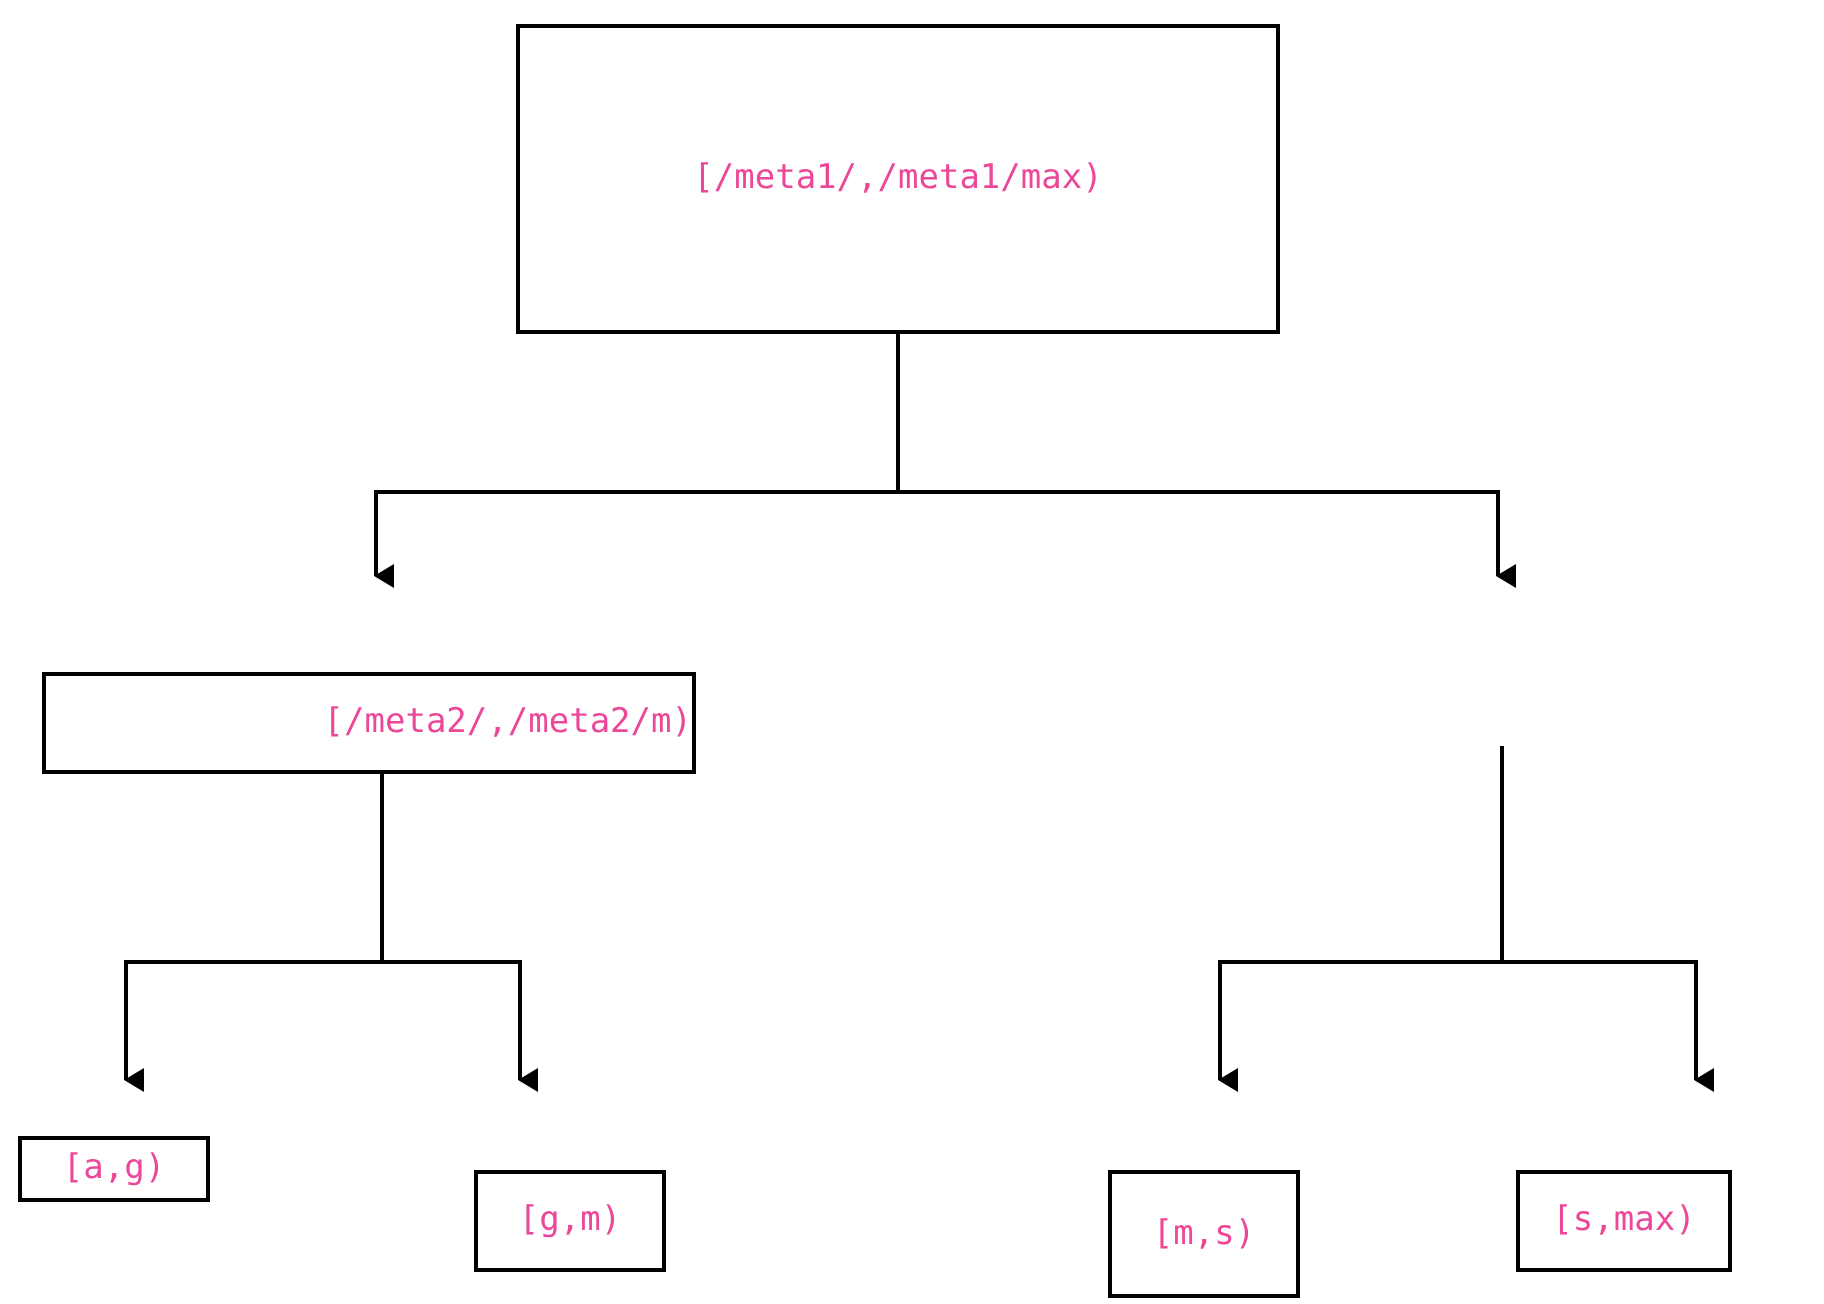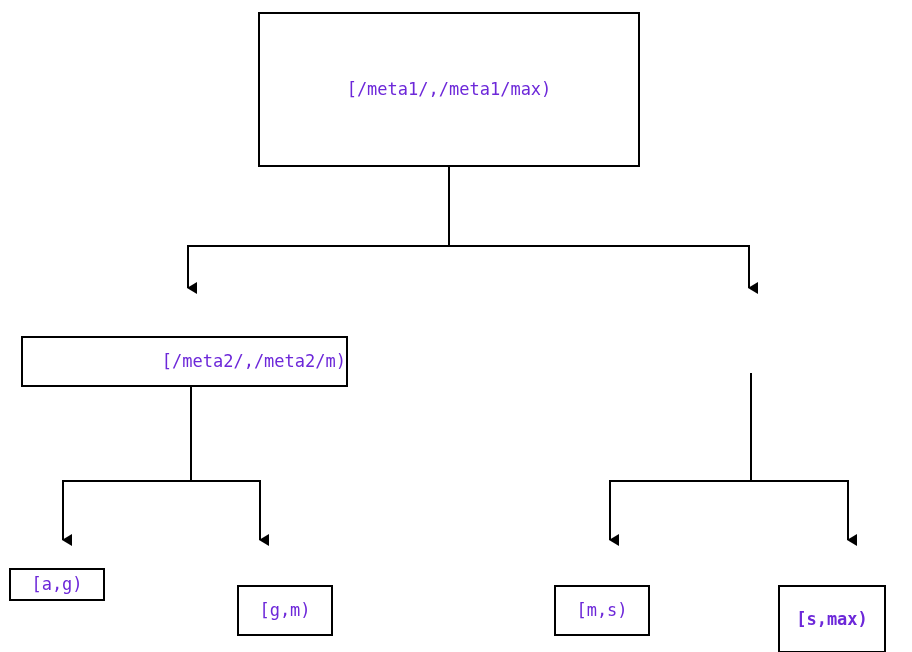--- a/index.html
+++ b/index.html
@@ -38,21 +38,21 @@
     font-family: "DejaVu Sans Mono", monospace;
     font-size: 17px;
     line-height: 1.2;
     letter-spacing: 0px;
     white-space: pre;
     z-index: 2;
   }
   .node-label {
     font-family: "DejaVu Sans Mono", monospace;
     font-size: 17px;
-    color: #6d28d9;
+    color: #ec4899;
     white-space: pre;
   }
 </style>
 </head>
 <body>
 
 <div id="diagram-canvas" style="background: rgb(255, 255, 255);">
 
   <svg id="edge-layer" viewBox="0 0 912 652" width="912" height="652" xmlns="http://www.w3.org/2000/svg">
     <defs>
@@ -93,21 +93,21 @@
 
 
   <div class="node-box" id="node-leaf-ag" style="left: 9px; top: 568px; width: 96px; height: 33px; border-width: 2px; border-color: rgb(0, 0, 0); background: rgb(255, 255, 255); color: rgb(0, 0, 0);">
     <span class="node-label">[a,g)</span>
   </div>
 
   <div class="node-box" id="node-leaf-gm" style="left: 212px; top: 585px; width: 96px; height: 51px; border-width: 2px; border-color: rgb(0, 0, 0); background: rgb(255, 255, 255); color: rgb(0, 0, 0); margin-left: 25px;">
     <span class="node-label">[g,m)</span>
   </div>
 
-  <div class="node-box" id="node-leaf-ms" style="left: 554px; top: 585px; width: 96px; height: 51px; border-width: 2px; border-color: rgb(0, 0, 0); background: rgb(255, 255, 255); color: rgb(0, 0, 0); justify-content: center;">
+  <div class="node-box" id="node-leaf-ms" style="left: 554px; top: 585px; width: 96px; height: 64px; border-width: 2px; border-color: rgb(0, 0, 0); background: rgb(255, 255, 255); color: rgb(0, 0, 0); justify-content: center;">
     <span class="node-label">[m,s)</span>
   </div>
 
-  <div class="node-box" id="node-leaf-smax" style="left: 778px; top: 585px; width: 108px; height: 68px; border-width: 2px; border-color: rgb(0, 0, 0); background: rgb(255, 255, 255); color: rgb(0, 0, 0); font-weight: bold;">
+  <div class="node-box" id="node-leaf-smax" style="left: 758px; top: 585px; width: 108px; height: 51px; border-width: 2px; border-color: rgb(0, 0, 0); background: rgb(255, 255, 255); color: rgb(0, 0, 0);">
     <span class="node-label">[s,max)</span>
   </div>
 
 </div>
 
 </body></html>

